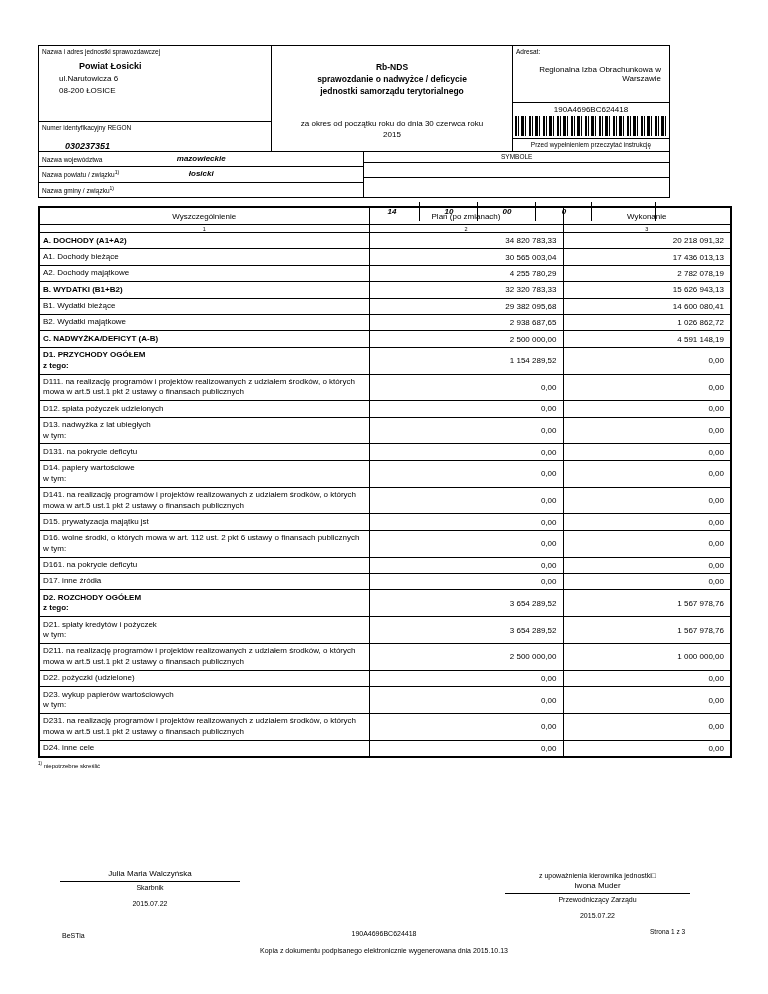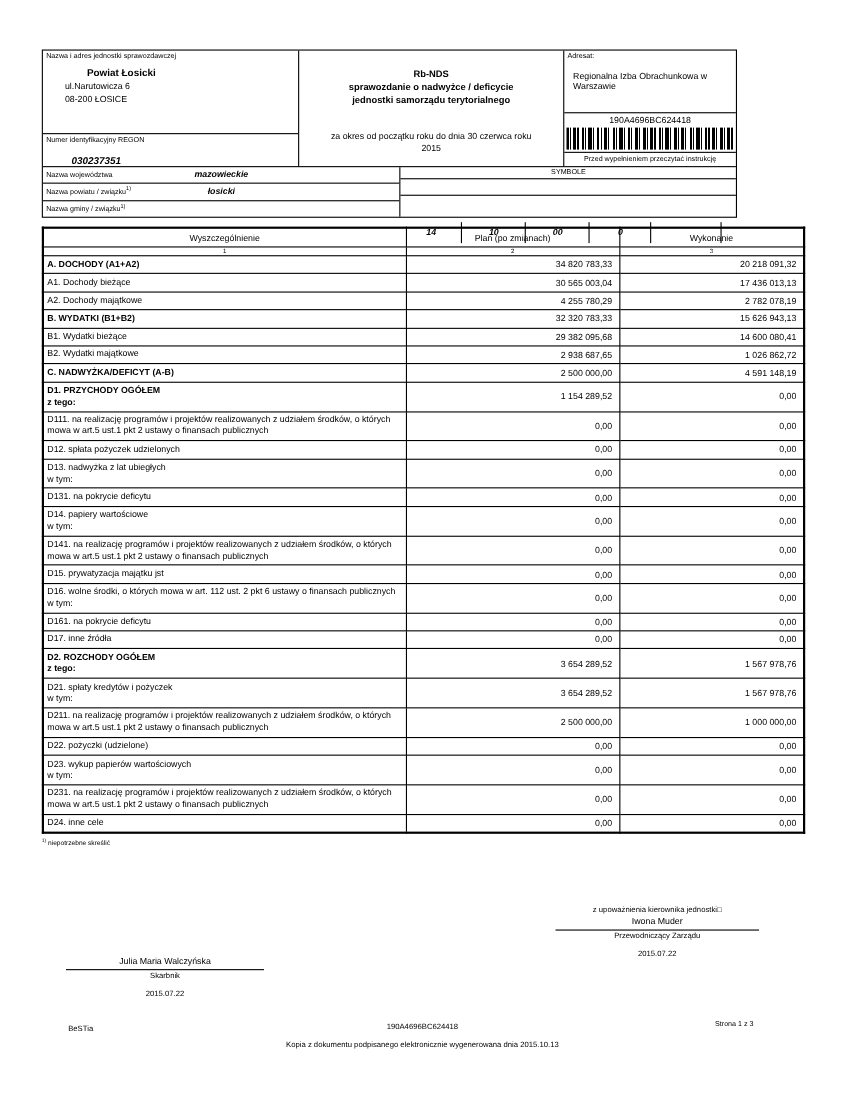--- a/index.html
+++ b/index.html
@@ -14,21 +14,21 @@
   .col-mid{width:240px;border-right:1px solid #000;display:flex;flex-direction:column;}
   .col-right{flex:1;display:flex;flex-direction:column;}
   .micro{font-size:6.5px;padding:2px 3px;line-height:1.2;}
   .addr-name{font-weight:bold;font-size:9px;padding-left:40px;margin-top:3px;}
   .addr-line{font-size:8px;padding-left:20px;margin-top:3px;}
   .spacer{flex:1;}
   .hline{border-top:1px solid #000;}
   .regon-val{font-style:italic;font-weight:bold;font-size:9px;padding-left:26px;margin-top:7px;}
   .form-title{margin-top:16px;text-align:center;font-weight:bold;font-size:8.5px;line-height:1.4;}
   .period{margin-top:20px;text-align:center;font-size:8px;line-height:1.45;}
-  .addressee-name{text-align:left;font-size:8px;margin-top:7px;padding:0 8px;}
+  .addressee-name{text-align:right;font-size:8px;margin-top:7px;padding:0 8px;}
   .docid{text-align:center;font-size:8px;margin-top:2px;}
   .barcode{width:152px;height:20px;margin:2px auto 2px auto;
     background:repeating-linear-gradient(90deg,#000 0 2px,#fff 2px 3px,#000 3px 4px,#fff 4px 6px,#000 6px 9px,#fff 9px 10px,#000 10px 11px,#fff 11px 14px);}
   .instruction{text-align:center;font-size:6.5px;padding:2px 0 3px 0;}
 
   
   .hdr-bottom{display:flex;border-top:1px solid #000;height:45px;}
   .region-col{width:327px;border-right:1px solid #000;display:flex;flex-direction:column;}
   .region-row{flex:1;position:relative;border-bottom:1px solid #000;}
   .region-row:last-child{border-bottom:none;}
@@ -53,21 +53,21 @@
   .report td.c-label{font-size:8px;padding:2.5px 3px;vertical-align:top;line-height:1.3;}
   .report td.c-num{font-size:8px;text-align:right;padding:2px 6px;white-space:nowrap;vertical-align:middle;}
   .report tr.section-row td.c-label{font-weight:bold;}
   .report .sub{font-size:8px;}
   .footnote{margin-top:3px;font-size:6px;}
   .footnote sup{font-size:4.5px;}
 
   
   .sig{position:absolute;text-align:center;}
   .sig-left{left:60px;top:869px;width:180px;}
-  .sig-right{left:505px;top:824px;width:185px;}
+  .sig-right{left:505px;top:872px;width:185px;}
   .sig-auth{font-size:7px;margin-bottom:2px;}
   .sig-name{font-size:8px;}
   .sig-line{border-bottom:1px solid #000;margin-top:3px;}
   .sig-role{font-size:7px;margin-top:2px;}
   .sig-date{font-size:7px;margin-top:9px;}
 
   
   .ftr-app{position:absolute;left:62px;top:932px;font-size:7px;}
   .ftr-docid{position:absolute;left:0;width:768px;top:930px;text-align:center;font-size:7px;}
   .ftr-page{position:absolute;left:650px;top:928px;font-size:6.5px;}

